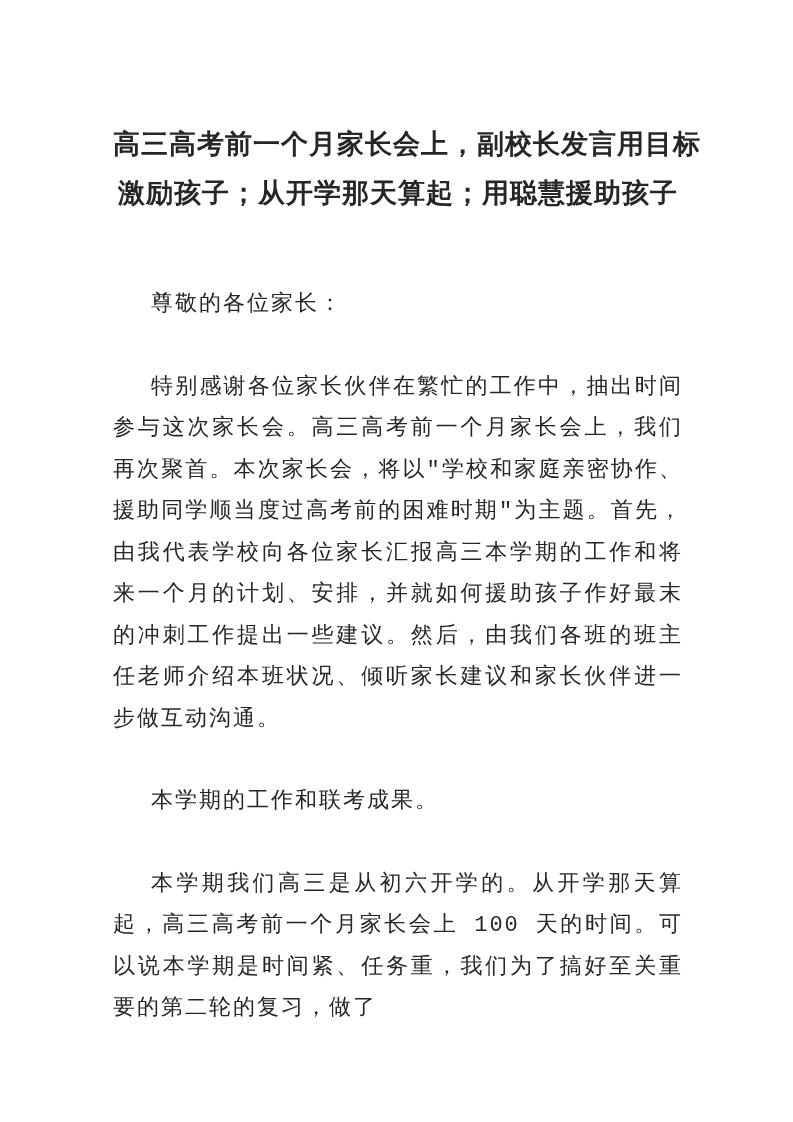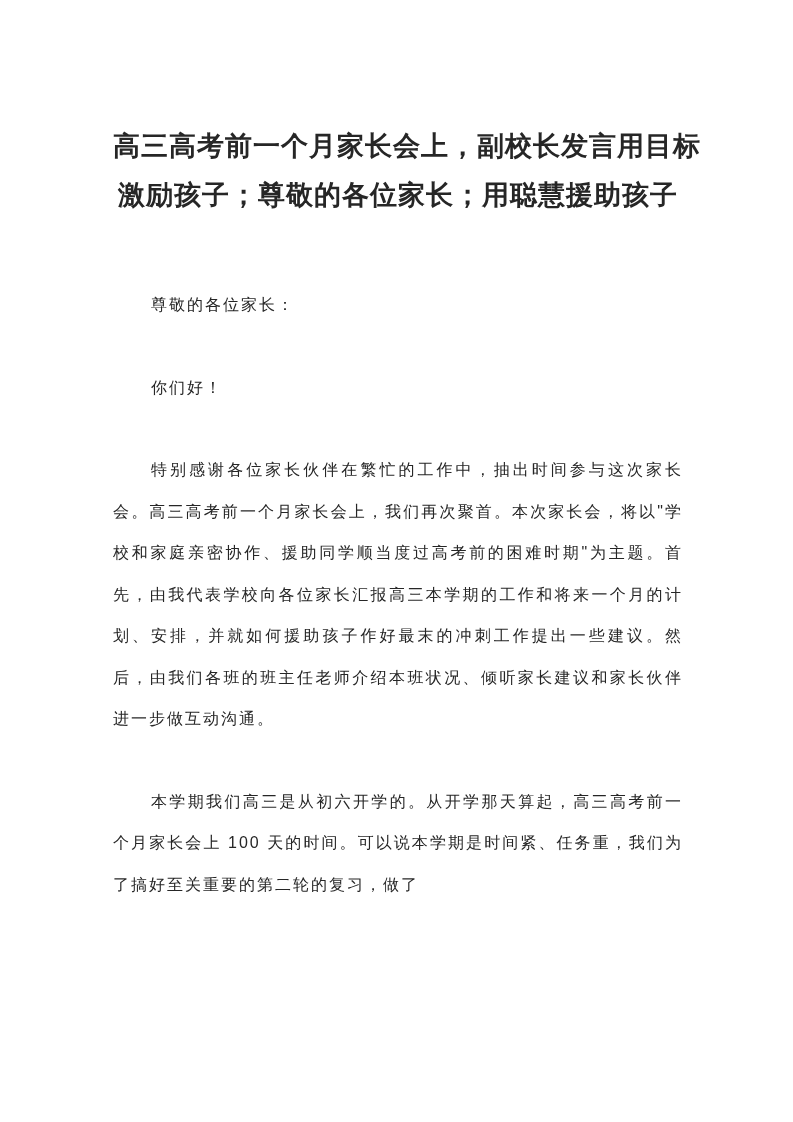--- a/index.html
+++ b/index.html
@@ -8,55 +8,55 @@
     background: #ffffff;
   }
   .page {
     position: relative;
     width: 793px;
     height: 1115px;
     box-sizing: border-box;
     background: #ffffff;
     padding: 122px 110px 0 113px;
     overflow: hidden;
-    font-family: Liberation Sans, sans-serif;
+    font-family: Liberation Mono, monospace;
     color: #262626;
   }
   .doc-title {
     margin: 0 0 64px 0;
     font-size: 27px;
     font-weight: bold;
     line-height: 49px;
     text-align: center;
     letter-spacing: 1px;
   }
   .doc-title .title-line {
     display: block;
     white-space: nowrap;
   }
   .para {
     margin: 41px 0 0 0;
-    font-size: 16px;
+    font-size: 22px;
     line-height: 41.5px;
     text-align: justify;
     text-indent: 38px;
     letter-spacing: 2px;
     word-break: break-all;
   }
 </style>
 </head>
 <body>
 
 <div class="page">
   <h1 class="doc-title">
     <span class="title-line">高三高考前一个月家长会上，副校长发言用目标</span>
-    <span class="title-line">激励孩子；尊敬的各位家长；用聪慧援助孩子</span>
+    <span class="title-line">激励孩子；从开学那天算起；用聪慧援助孩子</span>
   </h1>
 
   <p class="para">尊敬的各位家长：</p>
 
-  <p class="para">你们好！</p>
 
   <p class="para">特别感谢各位家长伙伴在繁忙的工作中，抽出时间参与这次家长会。高三高考前一个月家长会上，我们再次聚首。本次家长会，将以"学校和家庭亲密协作、援助同学顺当度过高考前的困难时期"为主题。首先，由我代表学校向各位家长汇报高三本学期的工作和将来一个月的计划、安排，并就如何援助孩子作好最末的冲刺工作提出一些建议。然后，由我们各班的班主任老师介绍本班状况、倾听家长建议和家长伙伴进一步做互动沟通。</p>
 
+  <p class="para">本学期的工作和联考成果。</p>
 
   <p class="para">本学期我们高三是从初六开学的。从开学那天算起，高三高考前一个月家长会上 100 天的时间。可以说本学期是时间紧、任务重，我们为了搞好至关重要的第二轮的复习，做了</p>
 </div>
 
 </body></html>

